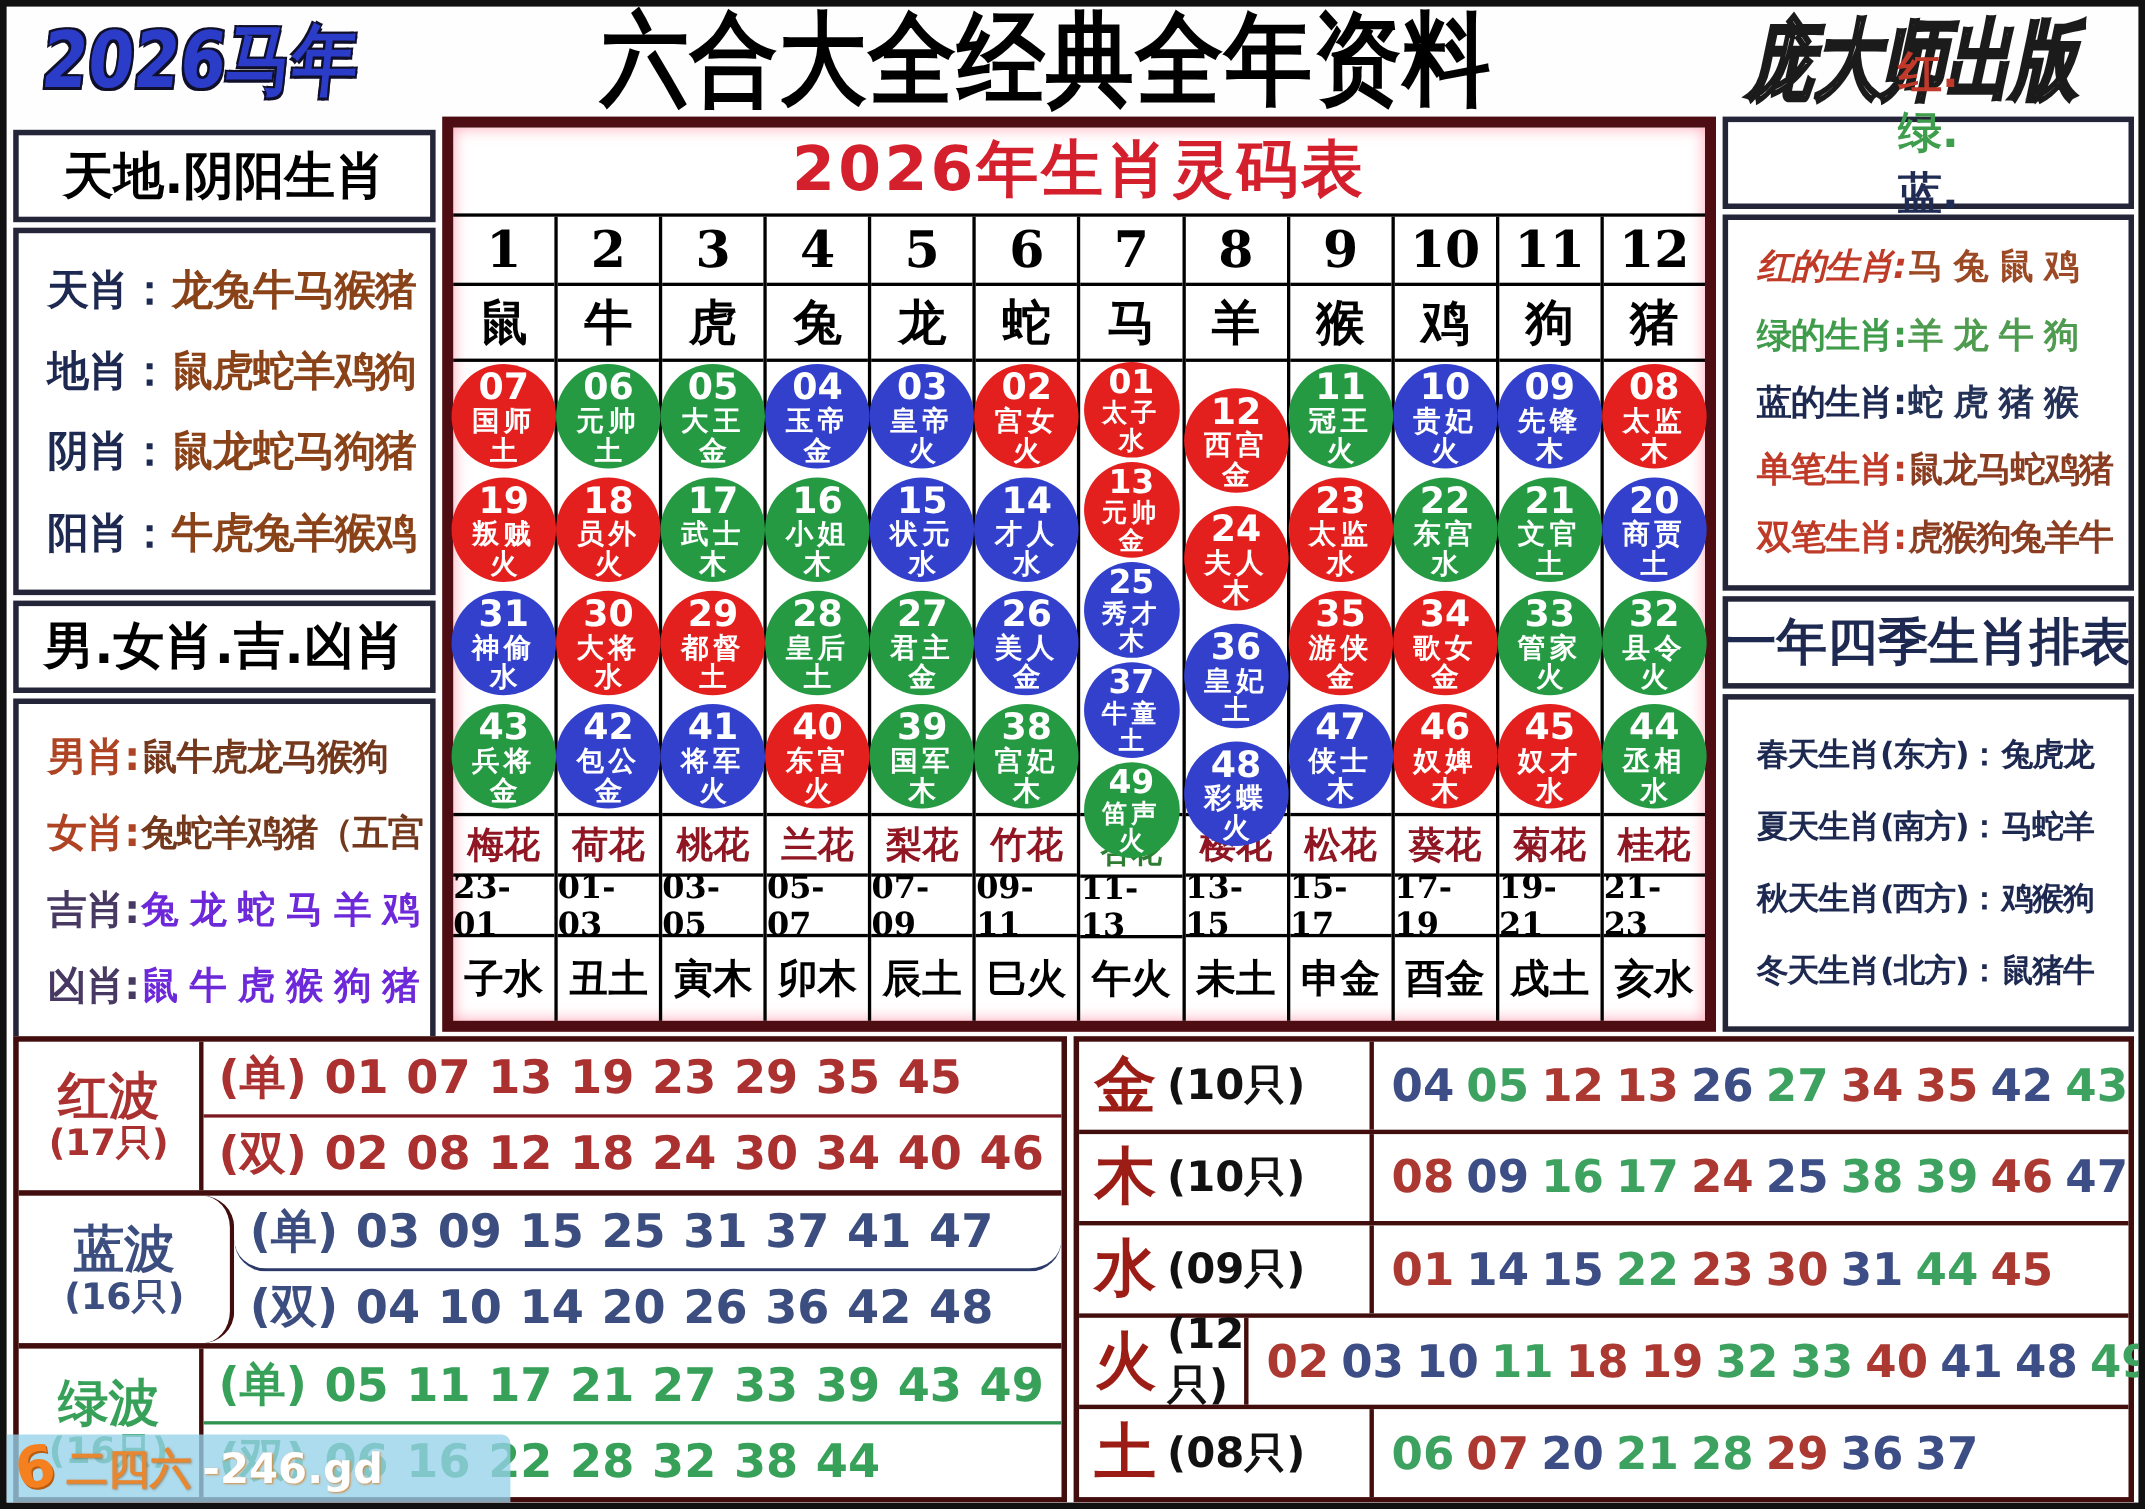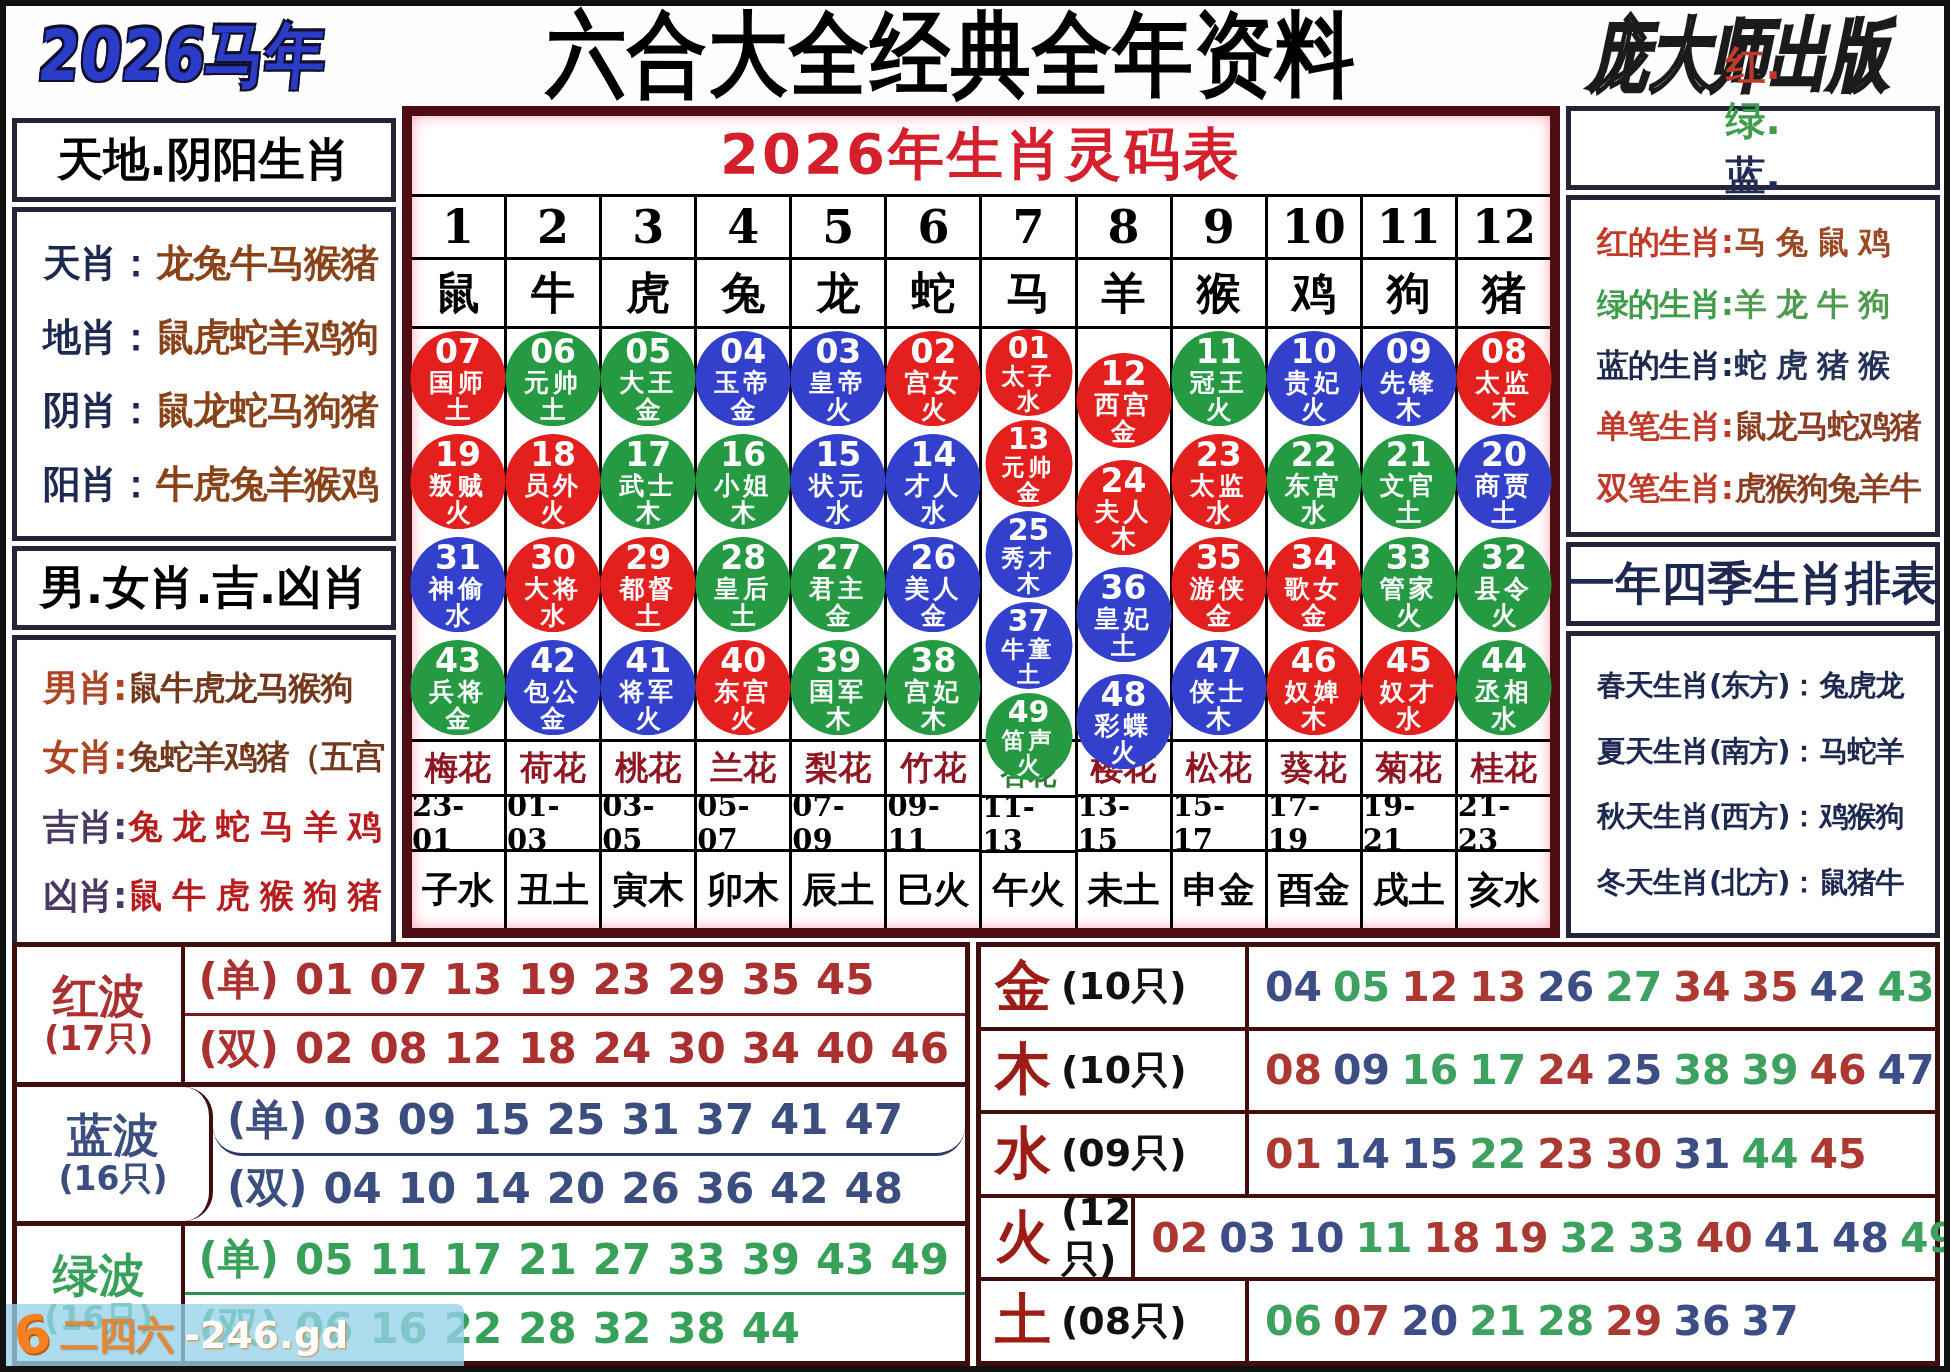--- a/index.html
+++ b/index.html
@@ -24,23 +24,23 @@
     white-space:nowrap;letter-spacing:0px;}
   .pbox.pheader{height:84px;flex:none;}
   .prows{flex:1;justify-content:space-evenly;padding:4px 26px;}
   .prow{display:flex;align-items:center;white-space:nowrap;font-weight:900;letter-spacing:-1px;}
   .prow .plabel{margin-right:2px;}
   .left1 .plabel{color:#1d2950;font-size:38px;}
   .left1 .pvalue{color:#8a4218;font-size:38px;}
   .tone-redbrown .plabel{color:#ae4423;font-size:36px;}
   .tone-redbrown .pvalue{color:#74381c;font-size:33px;}
   .tone-purple .plabel{color:#483963;font-size:36px;}
-  .tone-purple .pvalue{color:#b91c1c;font-size:34px;}
+  .tone-purple .pvalue{color:#6d28d9;font-size:34px;}
   .right1 .prow{font-size:32px;}
-  .tone-red .plabel{color:#bf3b28;}   .tone-red .pvalue{color:#9c4a26;}
+  .tone-red .plabel{color:#bf3b28;font-style:italic;}   .tone-red .pvalue{color:#9c4a26;}
   .tone-green .plabel{color:#3f9c4b;} .tone-green .pvalue{color:#4f9c50;}
   .tone-navy .plabel{color:#1d2950;}  .tone-navy .pvalue{color:#253258;}
   .tone-darkred .plabel{color:#bf3b28;} .tone-darkred .pvalue{color:#8a3d20;}
   .right2 .prow{color:#1d2950;font-size:29px;}
   .hdr-red{color:#c0392b;} .hdr-green{color:#3f9e4d;} .hdr-navy{color:#202c54;} .hdr-black{color:#000;}
   .pheader-parts{font-size:40px;}
   
   .center{position:absolute;left:396px;top:100px;width:1158px;height:832px;box-sizing:border-box;
     border:10px solid #4e0d12;background:#fff;box-shadow:inset 0 0 14px rgba(255,90,120,.55);
     display:flex;flex-direction:column;}

